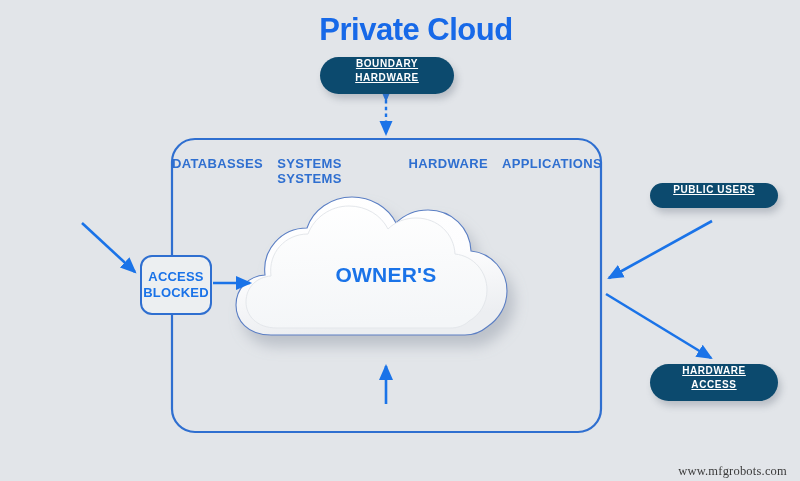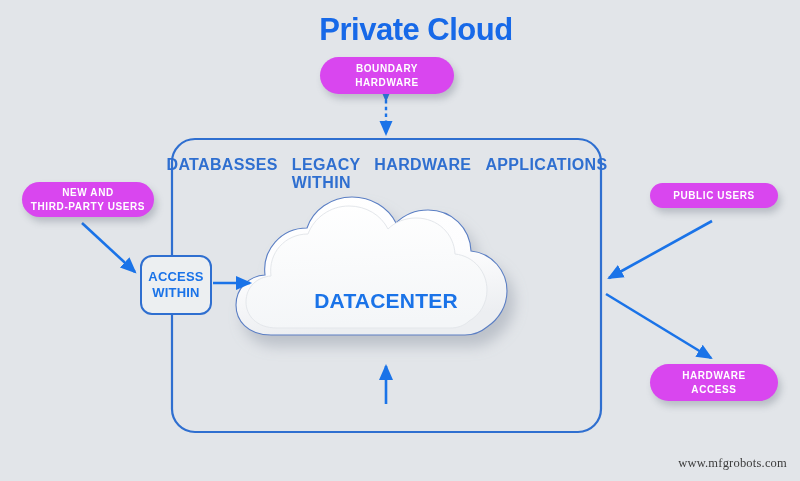--- a/index.html
+++ b/index.html
@@ -35,32 +35,32 @@
     text-align: center;
     font-size: 31px;
     font-weight: bold;
     letter-spacing: -0.5px;
     color: #1769e8;
   }
 
   
   .pill {
     position: absolute;
-    background: #d946ef;
+    background: #0c4a6e;
     color: #ffffff;
     border-radius: 20px;
     display: flex;
-    align-items: center;
     justify-content: center;
     text-align: center;
     font-size: 10px;
     font-weight: bold;
     letter-spacing: 0.6px;
     line-height: 1.35;
     box-shadow: 3px 5px 7px rgba(100,110,125,0.33);
+    text-decoration: underline;
   }
 
   #pill-boundary  { left: 320px; top: 57px;  width: 134px; height: 37px; }
   #pill-newusers  { left: 22px;  top: 182px; width: 132px; height: 35px; }
   #pill-public    { left: 650px; top: 183px; width: 128px; height: 25px; }
   #pill-blocked   { left: 650px; top: 364px; width: 128px; height: 37px; }
 
   
   .outline-box {
     position: absolute;
@@ -90,21 +90,21 @@
   
   .tag-row {
     position: absolute;
     left: 172px;
     top: 156px;
     width: 430px;
     display: flex;
     justify-content: center;
     gap: 14px;
     color: #2f6fd0;
-    font-size: 16px;
+    font-size: 13px;
     font-weight: bold;
     letter-spacing: 0.35px;
   }
 
   
   .cloud-label {
     position: absolute;
     left: 255px;
     top: 262px;
     width: 262px;
@@ -112,21 +112,21 @@
     color: #1a73e8;
     font-size: 21px;
     font-weight: bold;
     line-height: 1.22;
     letter-spacing: 0.2px;
   }
 
   .watermark {
     position: absolute;
     right: 13px;
-    bottom: 10px;
+    bottom: 2px;
     font-family: "Liberation Serif", serif;
     font-size: 12.5px;
     color: #3c3c3c;
     letter-spacing: 0.2px;
   }
 </style>
 </head>
 <body>
 
 <div id="stage">
@@ -198,53 +198,46 @@
 
   <div class="page-title">Private Cloud</div>
 
   <div class="pill" id="pill-boundary">
     <div>
       <span>BOUNDARY</span><br>
       <span>HARDWARE</span>
     </div>
   </div>
 
-  <div class="pill" id="pill-newusers">
-    <div>
-      <span>NEW AND</span><br>
-      <span>THIRD-PARTY USERS</span>
-    </div>
-  </div>
 
   <div class="pill" id="pill-public">
     <span>PUBLIC USERS</span>
   </div>
 
   <div class="pill" id="pill-blocked">
     <div>
       <span>HARDWARE</span><br>
       <span>ACCESS</span>
     </div>
   </div>
 
   <div class="outline-box" id="box-access">
     <div>
       <span>ACCESS</span><br>
-      <span>WITHIN</span>
+      <span>BLOCKED</span>
     </div>
   </div>
 
 
   <div class="tag-row">
     <span>DATABASSES</span>
-    <span>LEGACY WITHIN</span>
+    <span>SYSTEMS SYSTEMS</span>
     <span>HARDWARE</span>
     <span>APPLICATIONS</span>
   </div>
 
   <div class="cloud-label">
-    <br>
-    <span>DATACENTER</span>
+    <span>OWNER'S</span><br>
   </div>
 
   <div class="watermark">www.mfgrobots.com</div>
 
 </div>
 
 </body></html>

